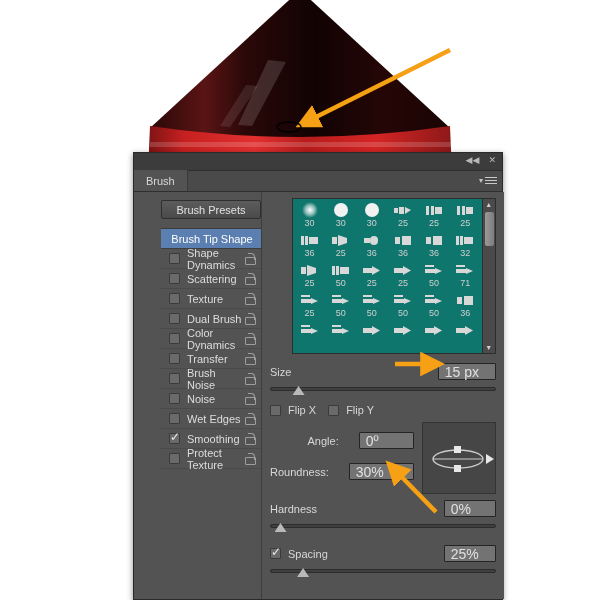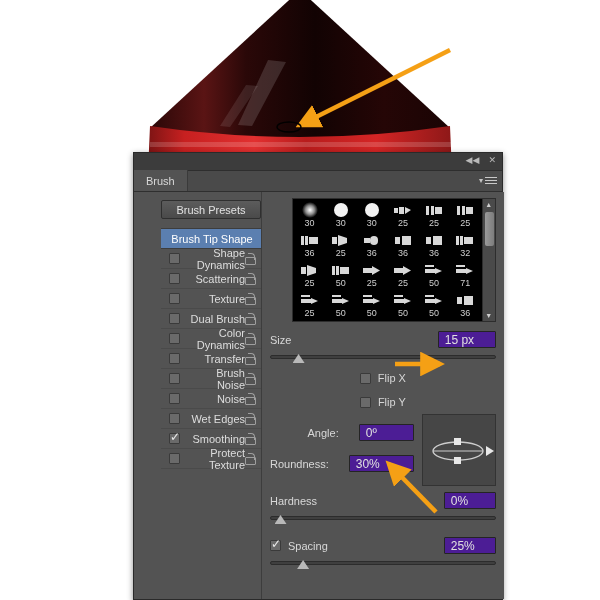--- a/index.html
+++ b/index.html
@@ -64,72 +64,72 @@
   .opt-row.header{
     background:#5b7fb0; color:#fff; justify-content:center; border-bottom:1px solid #3d3d3d;
   }
   .cbox{
     width:11px; height:11px; background:#6a6a6a; border:1px solid #3a3a3a;
     margin-right:7px; position:relative; flex:none; border-radius:1px;
   }
   .cbox.checked::after{
     content:"✓"; position:absolute; left:0px; top:-4px; font-size:12px; color:#e8e8e8;
   }
-  .opt-label{ flex:1; font-size:11px;text-align:right; }
+  .opt-label{ flex:1; font-size:11px; }
   .lock{ width:10px; height:12px; position:relative; opacity:.75; flex:none; }
   .lock::before{
     content:""; position:absolute; left:0; bottom:0; width:9px; height:6px;
     border:1px solid #b8b8b8; border-radius:1px;
   }
   .lock::after{
     content:""; position:absolute; left:3px; top:0; width:6px; height:6px;
     border:1px solid #b8b8b8; border-bottom:none; border-left:none;
     border-radius:0 4px 0 0;
   }
 
   
   .right-col{ flex:1; background:#535353; padding:6px 8px 0 8px; }
   .brush-grid-wrap{
-    background:#000000; border:1px solid #2d2d2d; height:124px;
+    background:#0f766e; border:1px solid #2d2d2d; height:156px;
     display:flex; position:relative;margin-left:22px;
   }
   .brush-grid{
     flex:1; display:grid; grid-template-columns:repeat(6,1fr);
     grid-auto-rows:30px; overflow:hidden; padding:2px 1px 0 1px;
   }
   .bcell{ display:flex; flex-direction:column; align-items:center; justify-content:flex-start; cursor:pointer; }
   .bglyph{ height:17px; display:flex; align-items:center; justify-content:center; }
   .bnum{ font-size:9px; color:#cfcfcf; line-height:10px; }
   .scroll-col{ width:13px; background:#4a4a4a; border-left:1px solid #2d2d2d; position:relative; }
   .sc-arrow{ height:11px; display:flex; align-items:center; justify-content:center; color:#cfcfcf; font-size:7px; }
   .sc-arrow.bot{ position:absolute; bottom:0; left:0; right:0; }
   .sc-thumb{
     position:absolute; top:13px; left:2px; width:9px; height:34px;
     background:linear-gradient(90deg,#9a9a9a,#7d7d7d); border-radius:2px;
   }
 
   .field-row{ display:flex; align-items:center; margin-top:9px; }
   .field-label{ font-size:11px; color:#d8d8d8; }
   .numbox{
-    height:17px; background:#4c1d95; border:1px solid #242424; color:#e0e0e0;
-    font-size:12px; display:flex; align-items:center; padding:0 6px; border-radius:1px;
+    height:17px; background:#737373; border:1px solid #242424; color:#e0e0e0;
+    font-size:14px; display:flex; align-items:center; padding:0 6px; border-radius:1px;
   }
 
   .slider{ position:relative; height:12px; margin-top:4px; }
   .slider .track{
     position:absolute; left:0; right:0; top:3px; height:4px;
     background:#3f3f3f; border:1px solid #2c2c2c; border-radius:2px;
   }
   .slider .thumb{
     position:absolute; top:2px; width:12px; height:9px;
     background:#b9b9b9;
     clip-path:polygon(50% 0%, 100% 100%, 0% 100%);
   }
 
-  .flip-row{ display:flex; align-items:center; gap:12px; margin-top:8px;flex-direction:column; }
+  .flip-row{ display:flex; align-items:center; gap:12px; margin-top:8px; }
   .flip-item{ display:flex; align-items:center; }
 
   .ar-block{ display:flex; margin-top:2px; }
   .ar-left{ flex:1; padding-right:8px; }
   .ar-row{ display:flex; align-items:center; justify-content:flex-end; margin-top:14px; gap:20px; }
   .preview-box{
     width:74px; height:72px; background:#464646; border:1px solid #333;
     position:relative; flex:none; margin-top:4px;
   }
 

